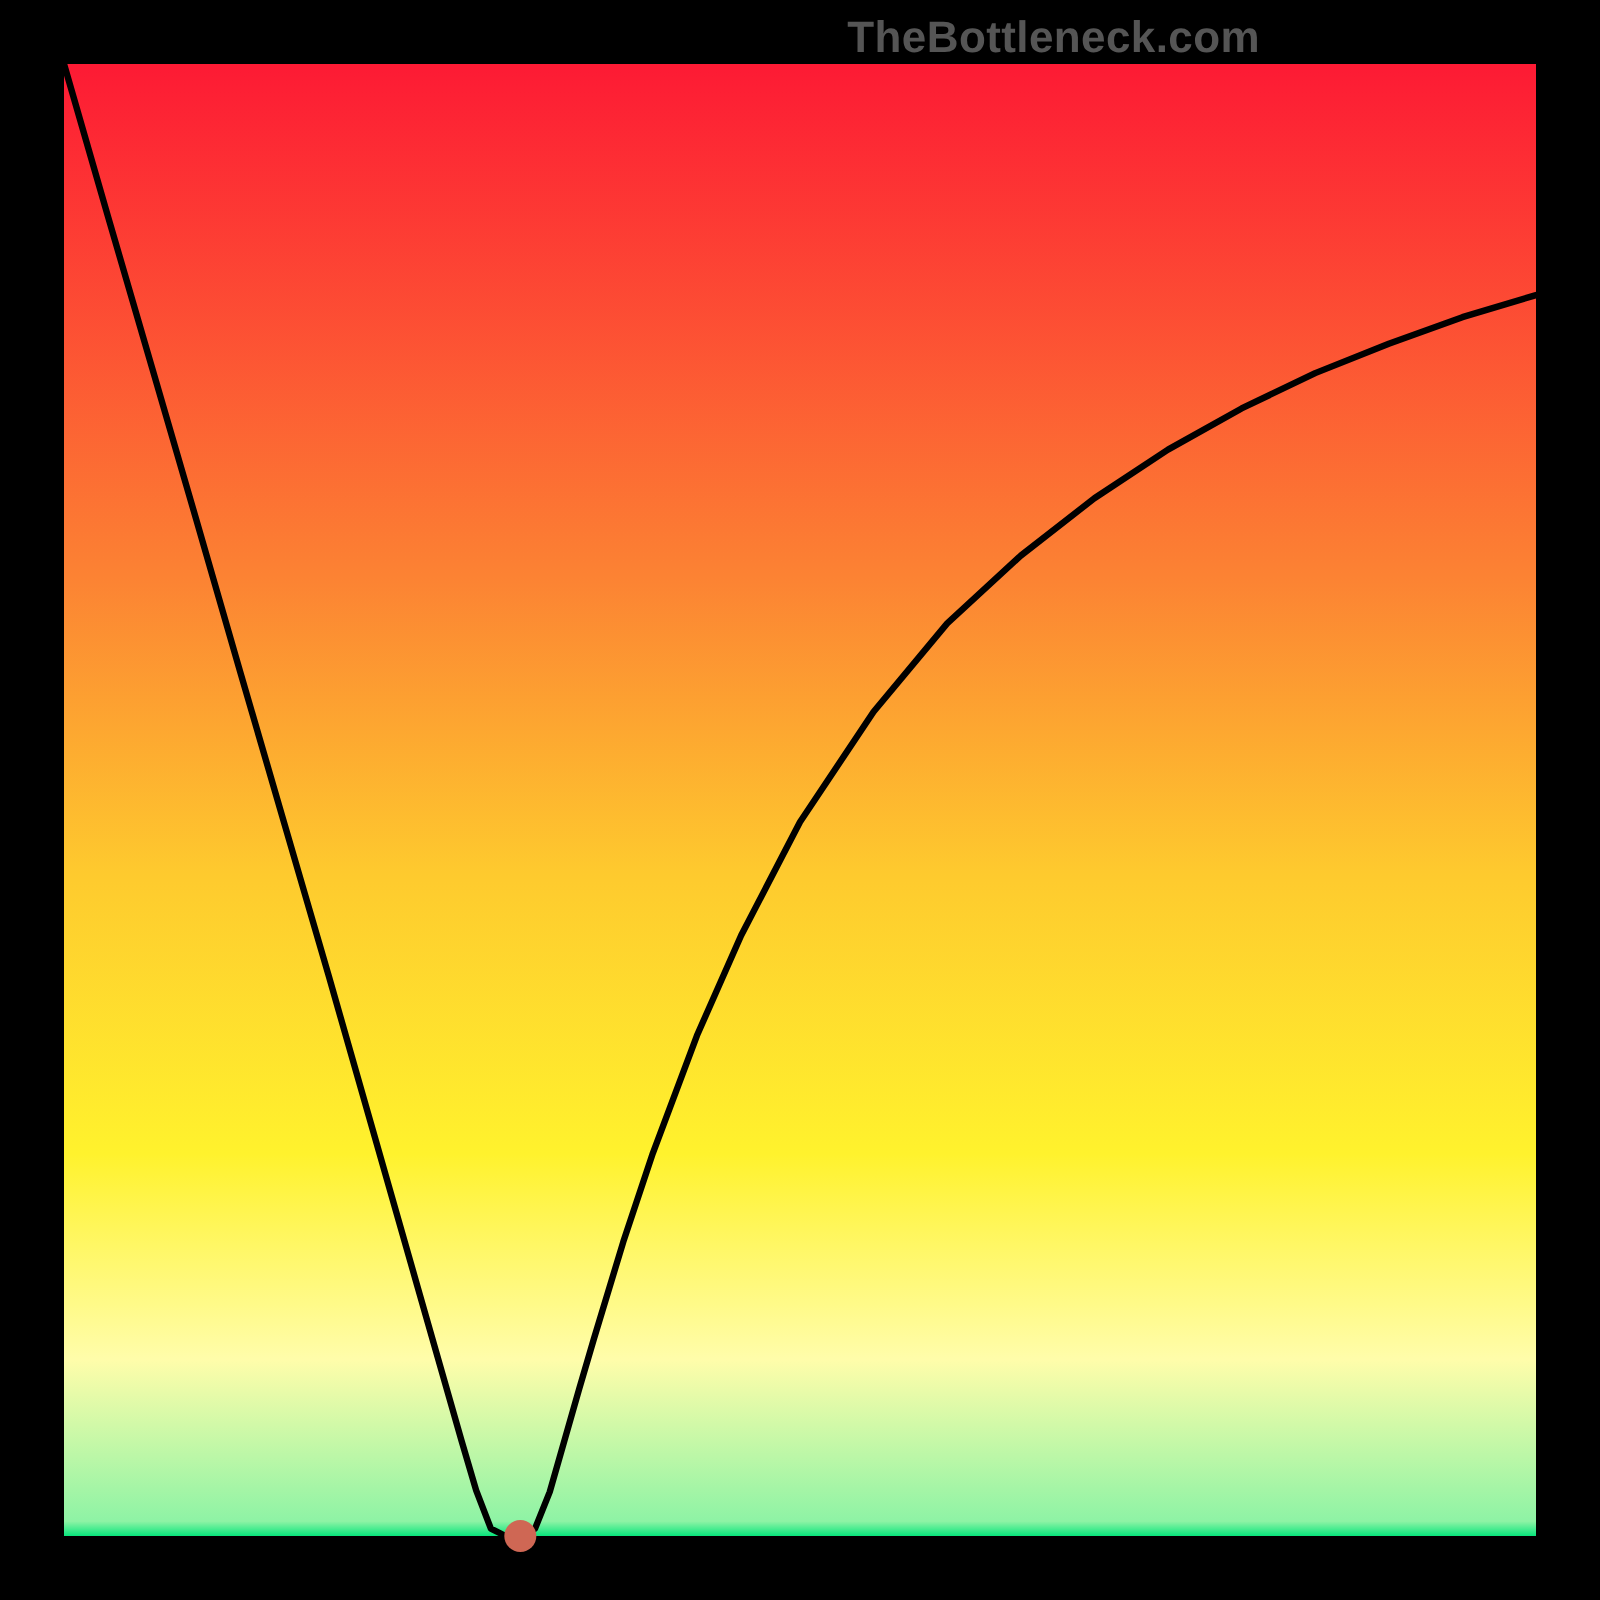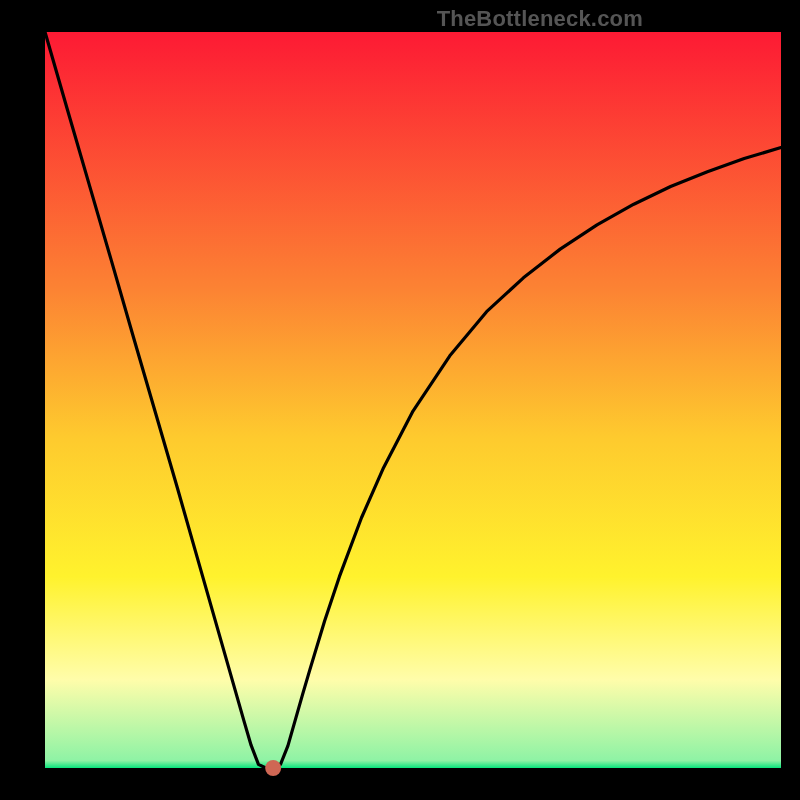--- a/index.html
+++ b/index.html
@@ -9,21 +9,20 @@
     height: 800px;
     overflow: hidden;
     background: #000;
     font-family: Arial, Helvetica, sans-serif;
   }
   .frame {
     position: relative;
     width: 644px;
     height: 800px;
     background: #000;
-    margin-left: 13px;
   }
   .watermark {
     position: absolute;
     top: 6px;
     right: 14px;
     color: #555;
     font-size: 22px;
     font-weight: 600;
     letter-spacing: 0.2px;
     z-index: 10;

